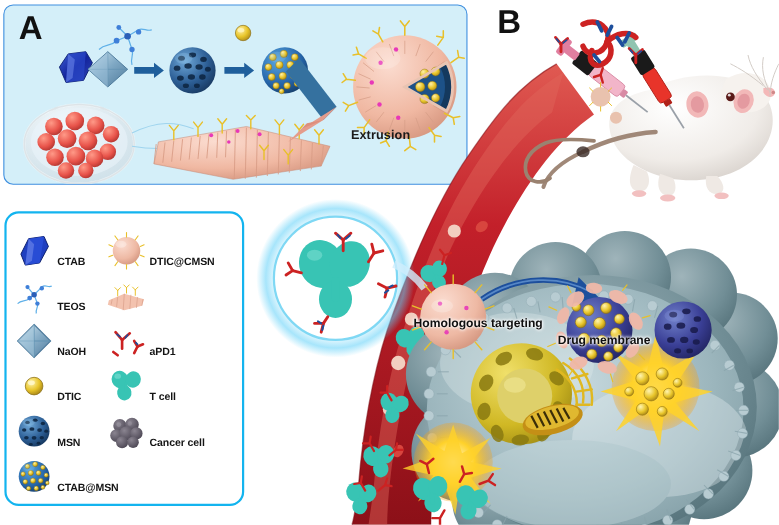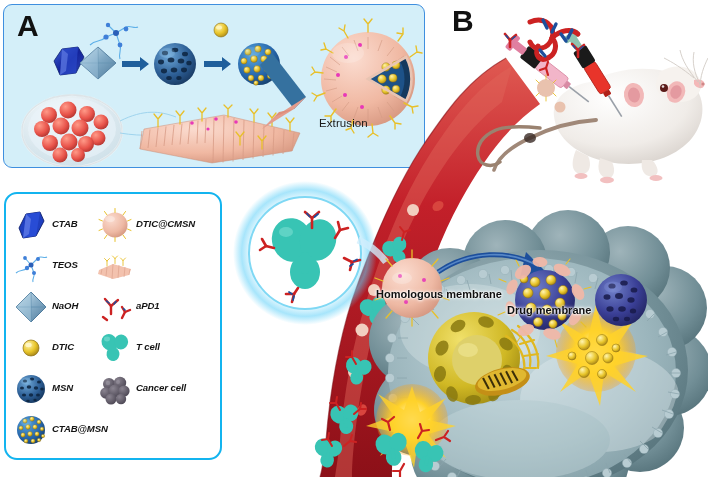--- a/index.html
+++ b/index.html
@@ -6,31 +6,31 @@
   body{width:708px;height:477px;position:relative;overflow:hidden;
        font-family:"Liberation Sans", sans-serif;}
   .fig{position:absolute;left:0;top:0;width:708px;height:477px;background:#ffffff;}
 
   
   #panel-a{position:absolute;left:3px;top:4px;width:422px;height:164px;
            background:#d4eff9;border:1.6px solid #3f8fdf;border-radius:9px;
            box-sizing:border-box;overflow:hidden;}
   #panel-a-letter{position:absolute;left:13px;top:6px;font-size:30px;font-weight:700;
                   color:#111;line-height:1;font-family:"Liberation Sans",sans-serif;}
-  .ex-label{position:absolute;left:283px;top:112px;font-size:11.5px;font-weight:400;color:#1a1a1a;
+  .ex-label{position:absolute;left:283px;top:112px;font-size:11.5px;font-weight:700;color:#1a1a1a;
             letter-spacing:.1px;padding-left:32px;}
 
   
   #legend-box{position:absolute;left:4px;top:192px;width:218px;height:268px;
               background:#ffffff;border:2.6px solid #13b4ef;border-radius:13px;
               box-sizing:border-box;}
   .legend-col{position:absolute;top:10px;}
   .legend-col.left{left:8px;width:100px;}
   .legend-col.right{left:92px;width:106px;}
-  .legend-item{display:flex;align-items:center;height:41px;font-style:italic;}
+  .legend-item{display:flex;align-items:flex-end;height:41px;}
   .legend-swatch{width:34px;height:34px;flex:0 0 34px;position:relative;margin-right:4px;}
   .legend-text{font-size:9.6px;font-weight:700;color:#141414;line-height:1.1;
                letter-spacing:-.1px;}
   #panel-b-letter{position:absolute;left:452px;top:6px;font-size:30px;font-weight:700;
                   color:#111;line-height:1;z-index:30;}
   .bio-label{position:absolute;font-size:11px;font-weight:600;color:#101010;z-index:28;
              text-shadow:0 0 2px #fff,0 0 3px #fff,0 0 4px #fff;white-space:nowrap;}
   #label-homologous{left:376px;top:288px;}
   #label-drug-release{left:507px;top:304px;}
 
@@ -1106,16 +1106,16 @@
           <path d="M390 430 L388 422 M388 422 L382 419 M388 422 L394 417"></path>
           <path d="M418 438 L422 431 M422 431 L420 424 M422 431 L429 430"></path>
           <path d="M404 464 L400 471 M400 471 L393 471 M400 471 L400 478"></path>
           <path d="M436 440 L444 437 M444 437 L448 431 M444 437 L450 441"></path>
         </g>
       </g>
     </g>
   </svg>
 
   <div id="panel-b-letter">B</div>
-  <div class="bio-label" id="label-homologous">Homologous membrane</div>
+  <div class="bio-label" id="label-homologous">Homologous targeting</div>
   <div class="bio-label" id="label-drug-release">Drug membrane</div>
 
 </div>
 
 </body></html>

